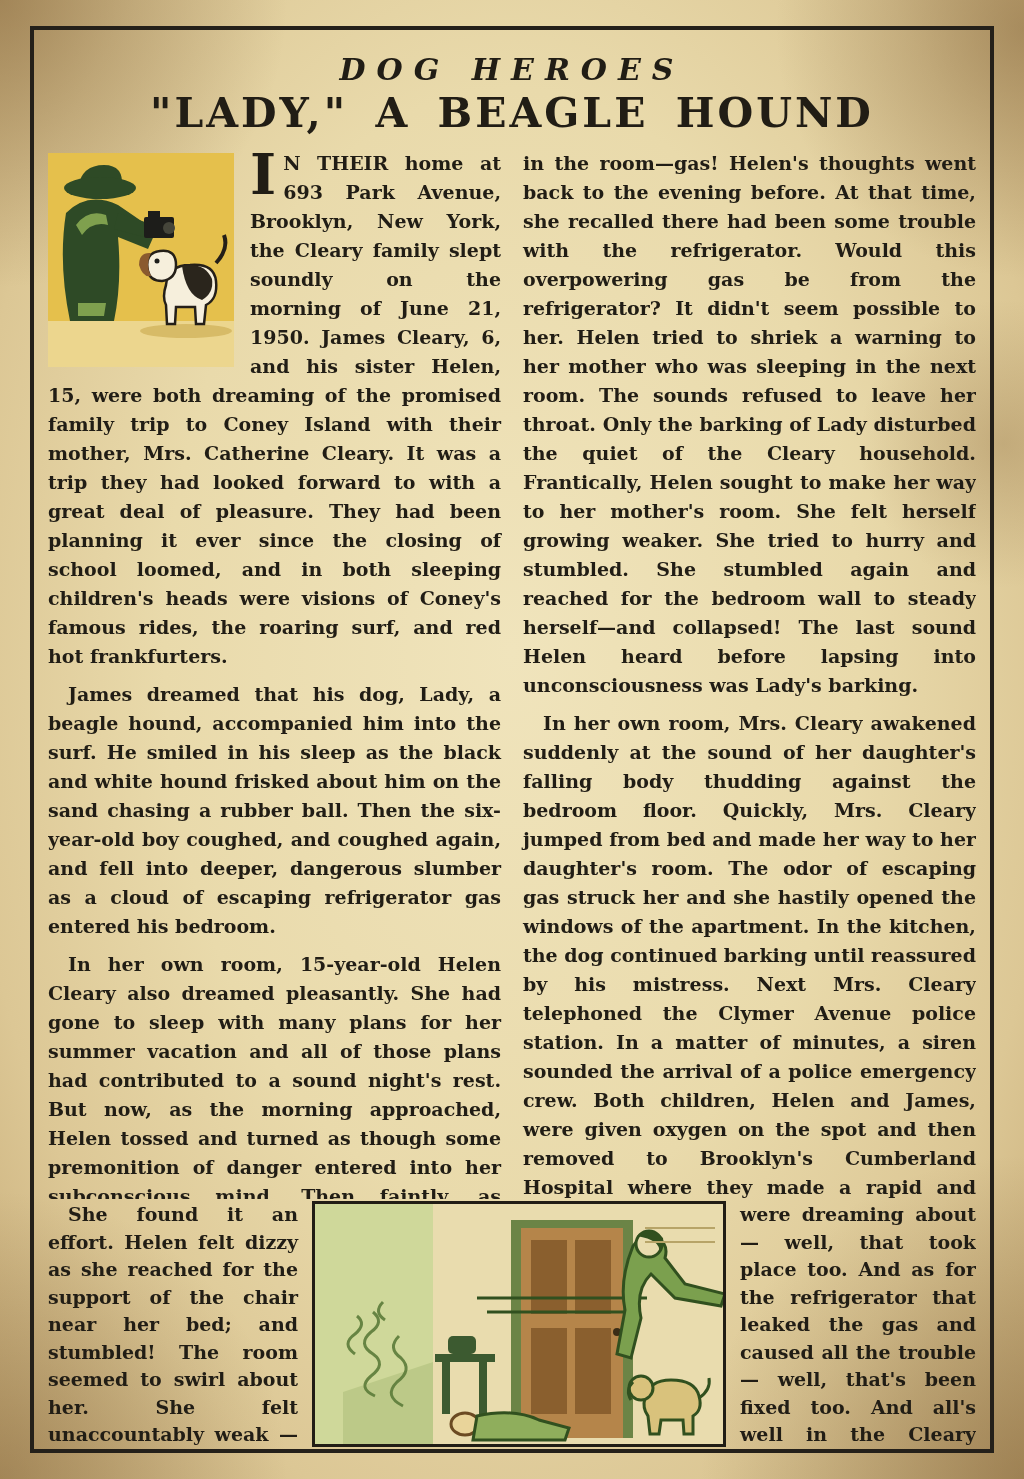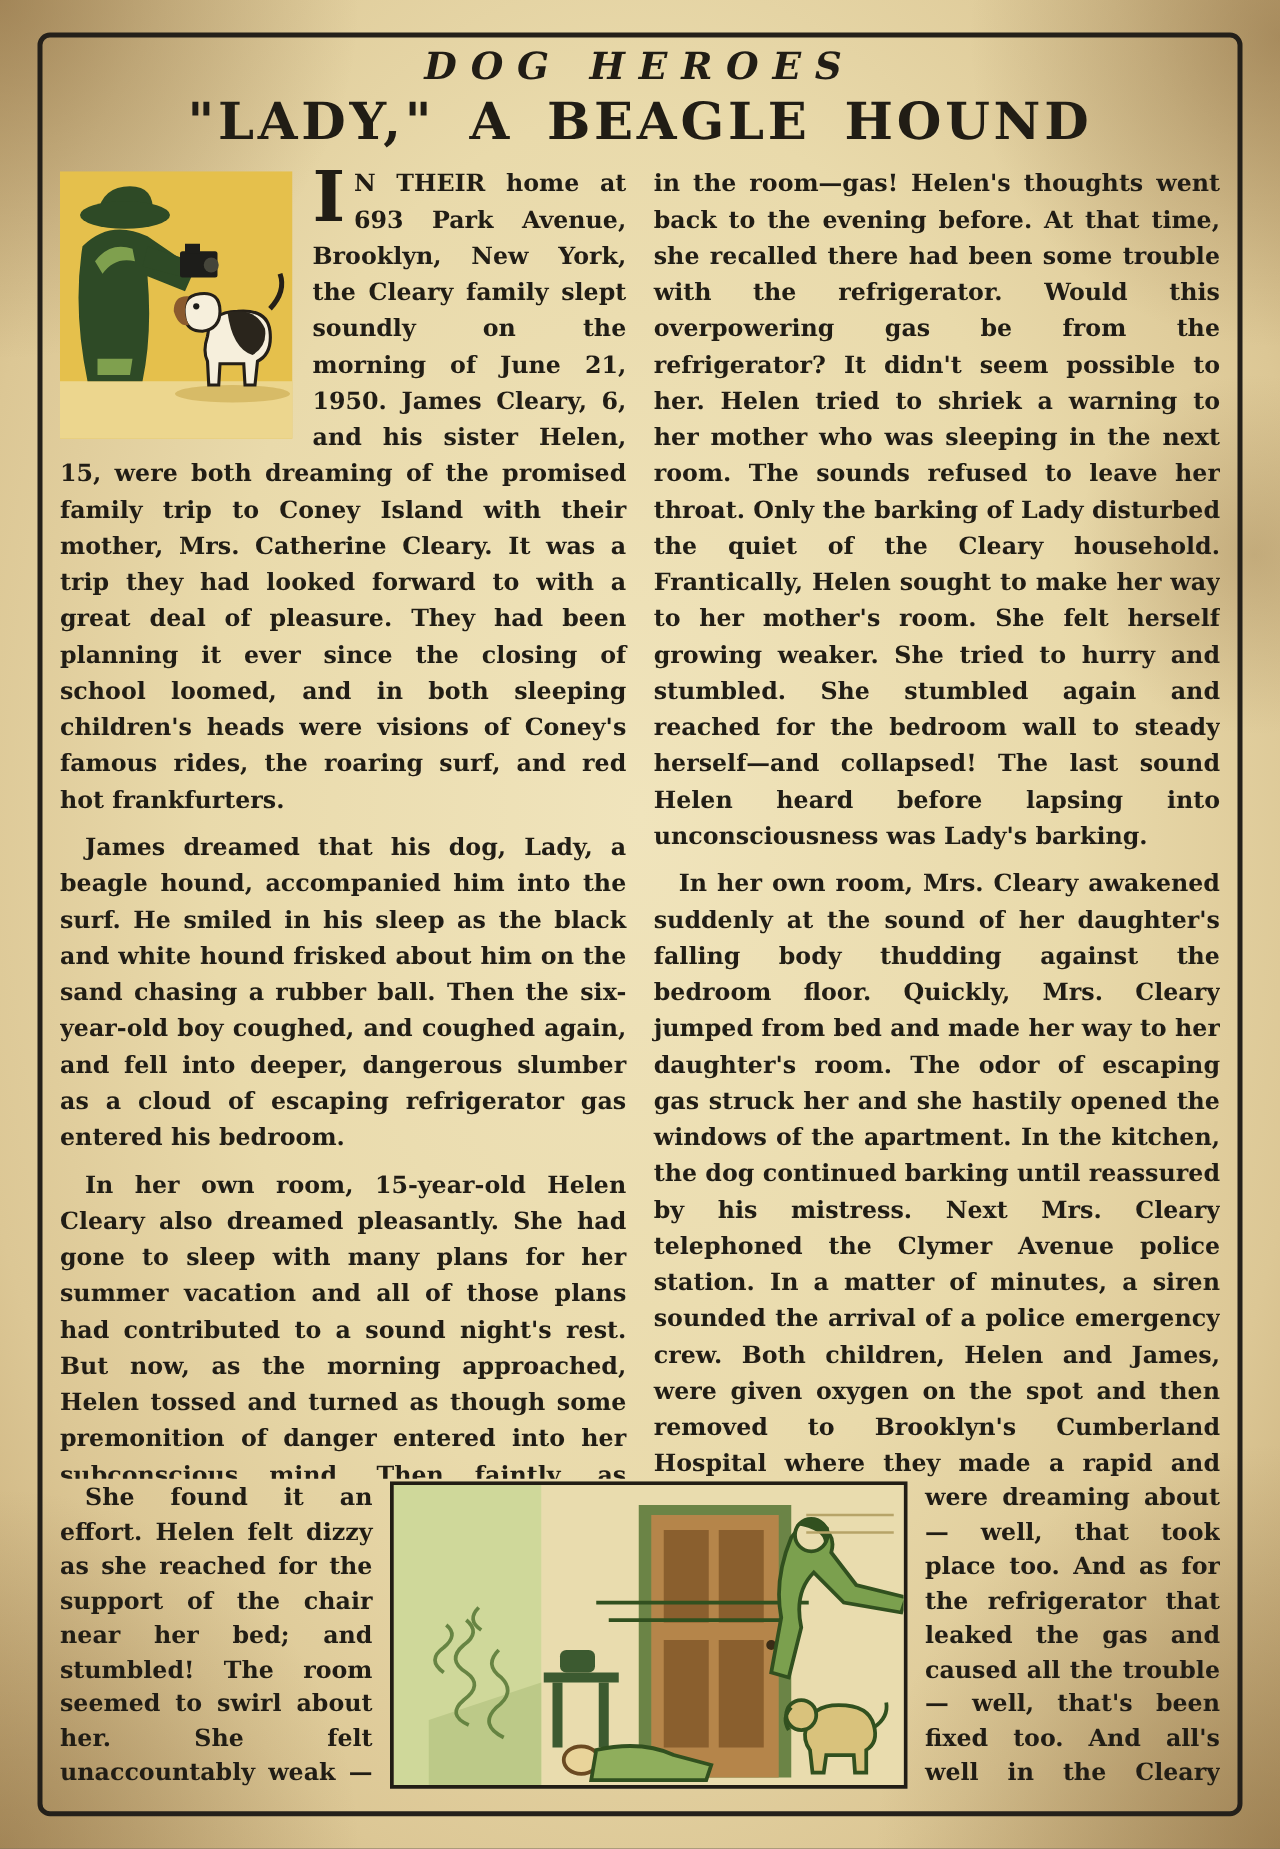--- a/index.html
+++ b/index.html
@@ -9,22 +9,22 @@
     background:
       radial-gradient(circle at 0% 0%, rgba(118,86,46,.50), transparent 16%),
       radial-gradient(circle at 100% 2%, rgba(118,86,46,.45), transparent 14%),
       radial-gradient(circle at 100% 100%, rgba(110,80,42,.45), transparent 18%),
       radial-gradient(circle at 0% 100%, rgba(110,80,42,.40), transparent 16%),
       radial-gradient(circle at 98% 30%, rgba(130,96,52,.30), transparent 10%),
       radial-gradient(ellipse at 50% 44%, #f0e4bc 0%, #e9daab 48%, #dcc795 76%, #c5a975 100%);
   }
   .frame{
     position:absolute;left:30px;top:26px;right:30px;bottom:26px;
-    border:4px solid #24201a;border-radius:10px;
-    padding:2px 14px;box-sizing:border-box;
+    border:4px solid #24201a;border-radius:0;
+    padding:18px 14px;box-sizing:border-box;
   }
   .hdr{text-align:center;}
   .hdr h1{
     margin:4px 0 0;font-size:30px;font-style:italic;font-weight:bold;
     letter-spacing:11px;font-family:"DejaVu Serif", serif;
   }
   .hdr h2{
     margin:2px 0 12px;font-size:41px;font-weight:bold;letter-spacing:3px;
     word-spacing:10px;font-family:"DejaVu Serif", serif;
   }

